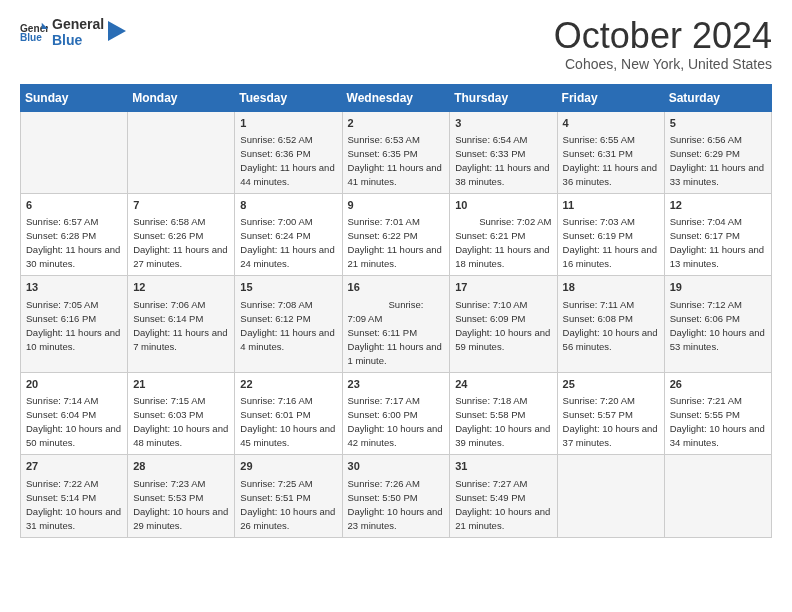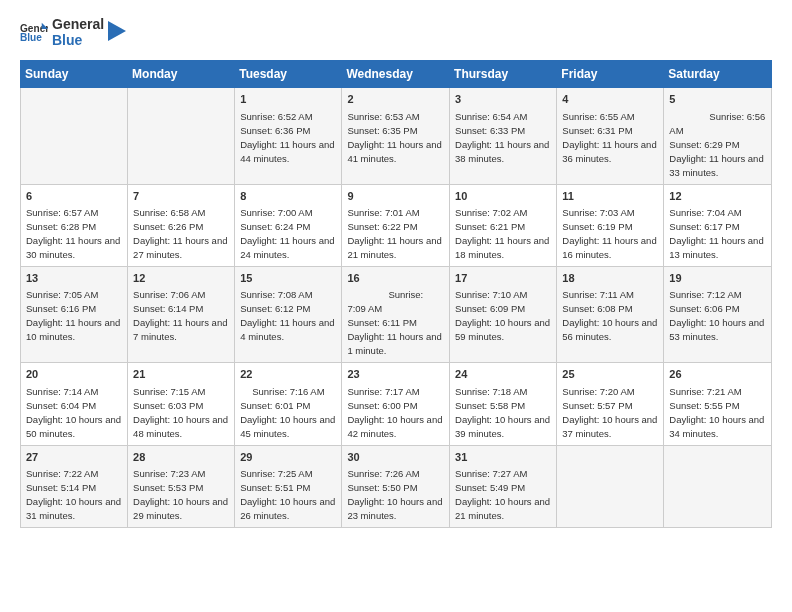--- a/index.html
+++ b/index.html
@@ -93,20 +93,24 @@
       <polygon points="28,2 36,10 28,10" fill="#2a6db5"></polygon>
     </svg>
     <div style="display:flex;flex-direction:column;justify-content:center;">
       <span style="font-size:14px;font-weight:bold;color:#333;line-height:1.15;">General</span>
       <span style="font-size:14px;font-weight:bold;color:#2a6db5;line-height:1.15;">Blue</span>
     </div>
     <svg width="18" height="22" viewBox="0 0 18 22">
       <polygon points="0,0 18,10 0,20" fill="#2a6db5"></polygon>
     </svg>
   </div>
+  <div class="title-block">
+    <div class="month-title">October 2024</div>
+    <div class="location">Cohoes, New York, United States</div>
+  </div>
 </div>
 
 <table>
   <thead>
     <tr>
     <th>Sunday</th>
         <th>Monday</th>
         <th>Tuesday</th>
         <th>Wednesday</th>
         <th>Thursday</th>
@@ -123,38 +127,38 @@
 Daylight: 11 hours and 44 minutes.</span></td>
         <td><span class="day-number">2</span><span class="day-info" style="white-space: pre-line; margin-top: 20px;">Sunrise: 6:53 AM
 Sunset: 6:35 PM
 Daylight: 11 hours and 41 minutes.</span></td>
         <td><span class="day-number">3</span><span class="day-info" style="white-space: pre-line;">Sunrise: 6:54 AM
 Sunset: 6:33 PM
 Daylight: 11 hours and 38 minutes.</span></td>
         <td><span class="day-number">4</span><span class="day-info" style="white-space: pre-line;">Sunrise: 6:55 AM
 Sunset: 6:31 PM
 Daylight: 11 hours and 36 minutes.</span></td>
-        <td><span class="day-number">5</span><span class="day-info" style="white-space: pre-line; margin-left: 40px;">Sunrise: 6:56 AM
+        <td><span class="day-number">5</span><span class="day-info" style="white-space: pre-line;">Sunrise: 6:56 AM
 Sunset: 6:29 PM
 Daylight: 11 hours and 33 minutes.</span></td>
       </tr>
       <tr>
         <td><span class="day-number">6</span><span class="day-info" style="white-space: pre-line;">Sunrise: 6:57 AM
 Sunset: 6:28 PM
 Daylight: 11 hours and 30 minutes.</span></td>
         <td><span class="day-number">7</span><span class="day-info" style="white-space: pre-line; text-align: right;">Sunrise: 6:58 AM
 Sunset: 6:26 PM
 Daylight: 11 hours and 27 minutes.</span></td>
         <td><span class="day-number">8</span><span class="day-info" style="white-space: pre-line;">Sunrise: 7:00 AM
 Sunset: 6:24 PM
 Daylight: 11 hours and 24 minutes.</span></td>
         <td><span class="day-number">9</span><span class="day-info" style="white-space: pre-line;">Sunrise: 7:01 AM
 Sunset: 6:22 PM
 Daylight: 11 hours and 21 minutes.</span></td>
-        <td><span class="day-number">10</span><span class="day-info" style="white-space: pre-line;">Sunrise: 7:02 AM
+        <td><span class="day-number">10</span><span class="day-info" style="white-space: pre-line; margin-left: 24px;">Sunrise: 7:02 AM
 Sunset: 6:21 PM
 Daylight: 11 hours and 18 minutes.</span></td>
         <td><span class="day-number">11</span><span class="day-info" style="white-space: pre-line;">Sunrise: 7:03 AM
 Sunset: 6:19 PM
 Daylight: 11 hours and 16 minutes.</span></td>
         <td><span class="day-number">12</span><span class="day-info" style="white-space: pre-line;">Sunrise: 7:04 AM
 Sunset: 6:17 PM
 Daylight: 11 hours and 13 minutes.</span></td>
       </tr>
       <tr>
@@ -180,21 +184,21 @@
 Sunset: 6:06 PM
 Daylight: 10 hours and 53 minutes.</span></td>
       </tr>
       <tr>
         <td><span class="day-number">20</span><span class="day-info" style="white-space: pre-line;">Sunrise: 7:14 AM
 Sunset: 6:04 PM
 Daylight: 10 hours and 50 minutes.</span></td>
         <td><span class="day-number">21</span><span class="day-info" style="white-space: pre-line;">Sunrise: 7:15 AM
 Sunset: 6:03 PM
 Daylight: 10 hours and 48 minutes.</span></td>
-        <td><span class="day-number">22</span><span class="day-info" style="white-space: pre-line; margin-left: 12px;">Sunrise: 7:16 AM
+        <td><span class="day-number">22</span><span class="day-info" style="white-space: pre-line;">Sunrise: 7:16 AM
 Sunset: 6:01 PM
 Daylight: 10 hours and 45 minutes.</span></td>
         <td><span class="day-number">23</span><span class="day-info" style="white-space: pre-line;">Sunrise: 7:17 AM
 Sunset: 6:00 PM
 Daylight: 10 hours and 42 minutes.</span></td>
         <td><span class="day-number">24</span><span class="day-info" style="white-space: pre-line;">Sunrise: 7:18 AM
 Sunset: 5:58 PM
 Daylight: 10 hours and 39 minutes.</span></td>
         <td><span class="day-number">25</span><span class="day-info" style="white-space: pre-line; text-align: center;">Sunrise: 7:20 AM
 Sunset: 5:57 PM

